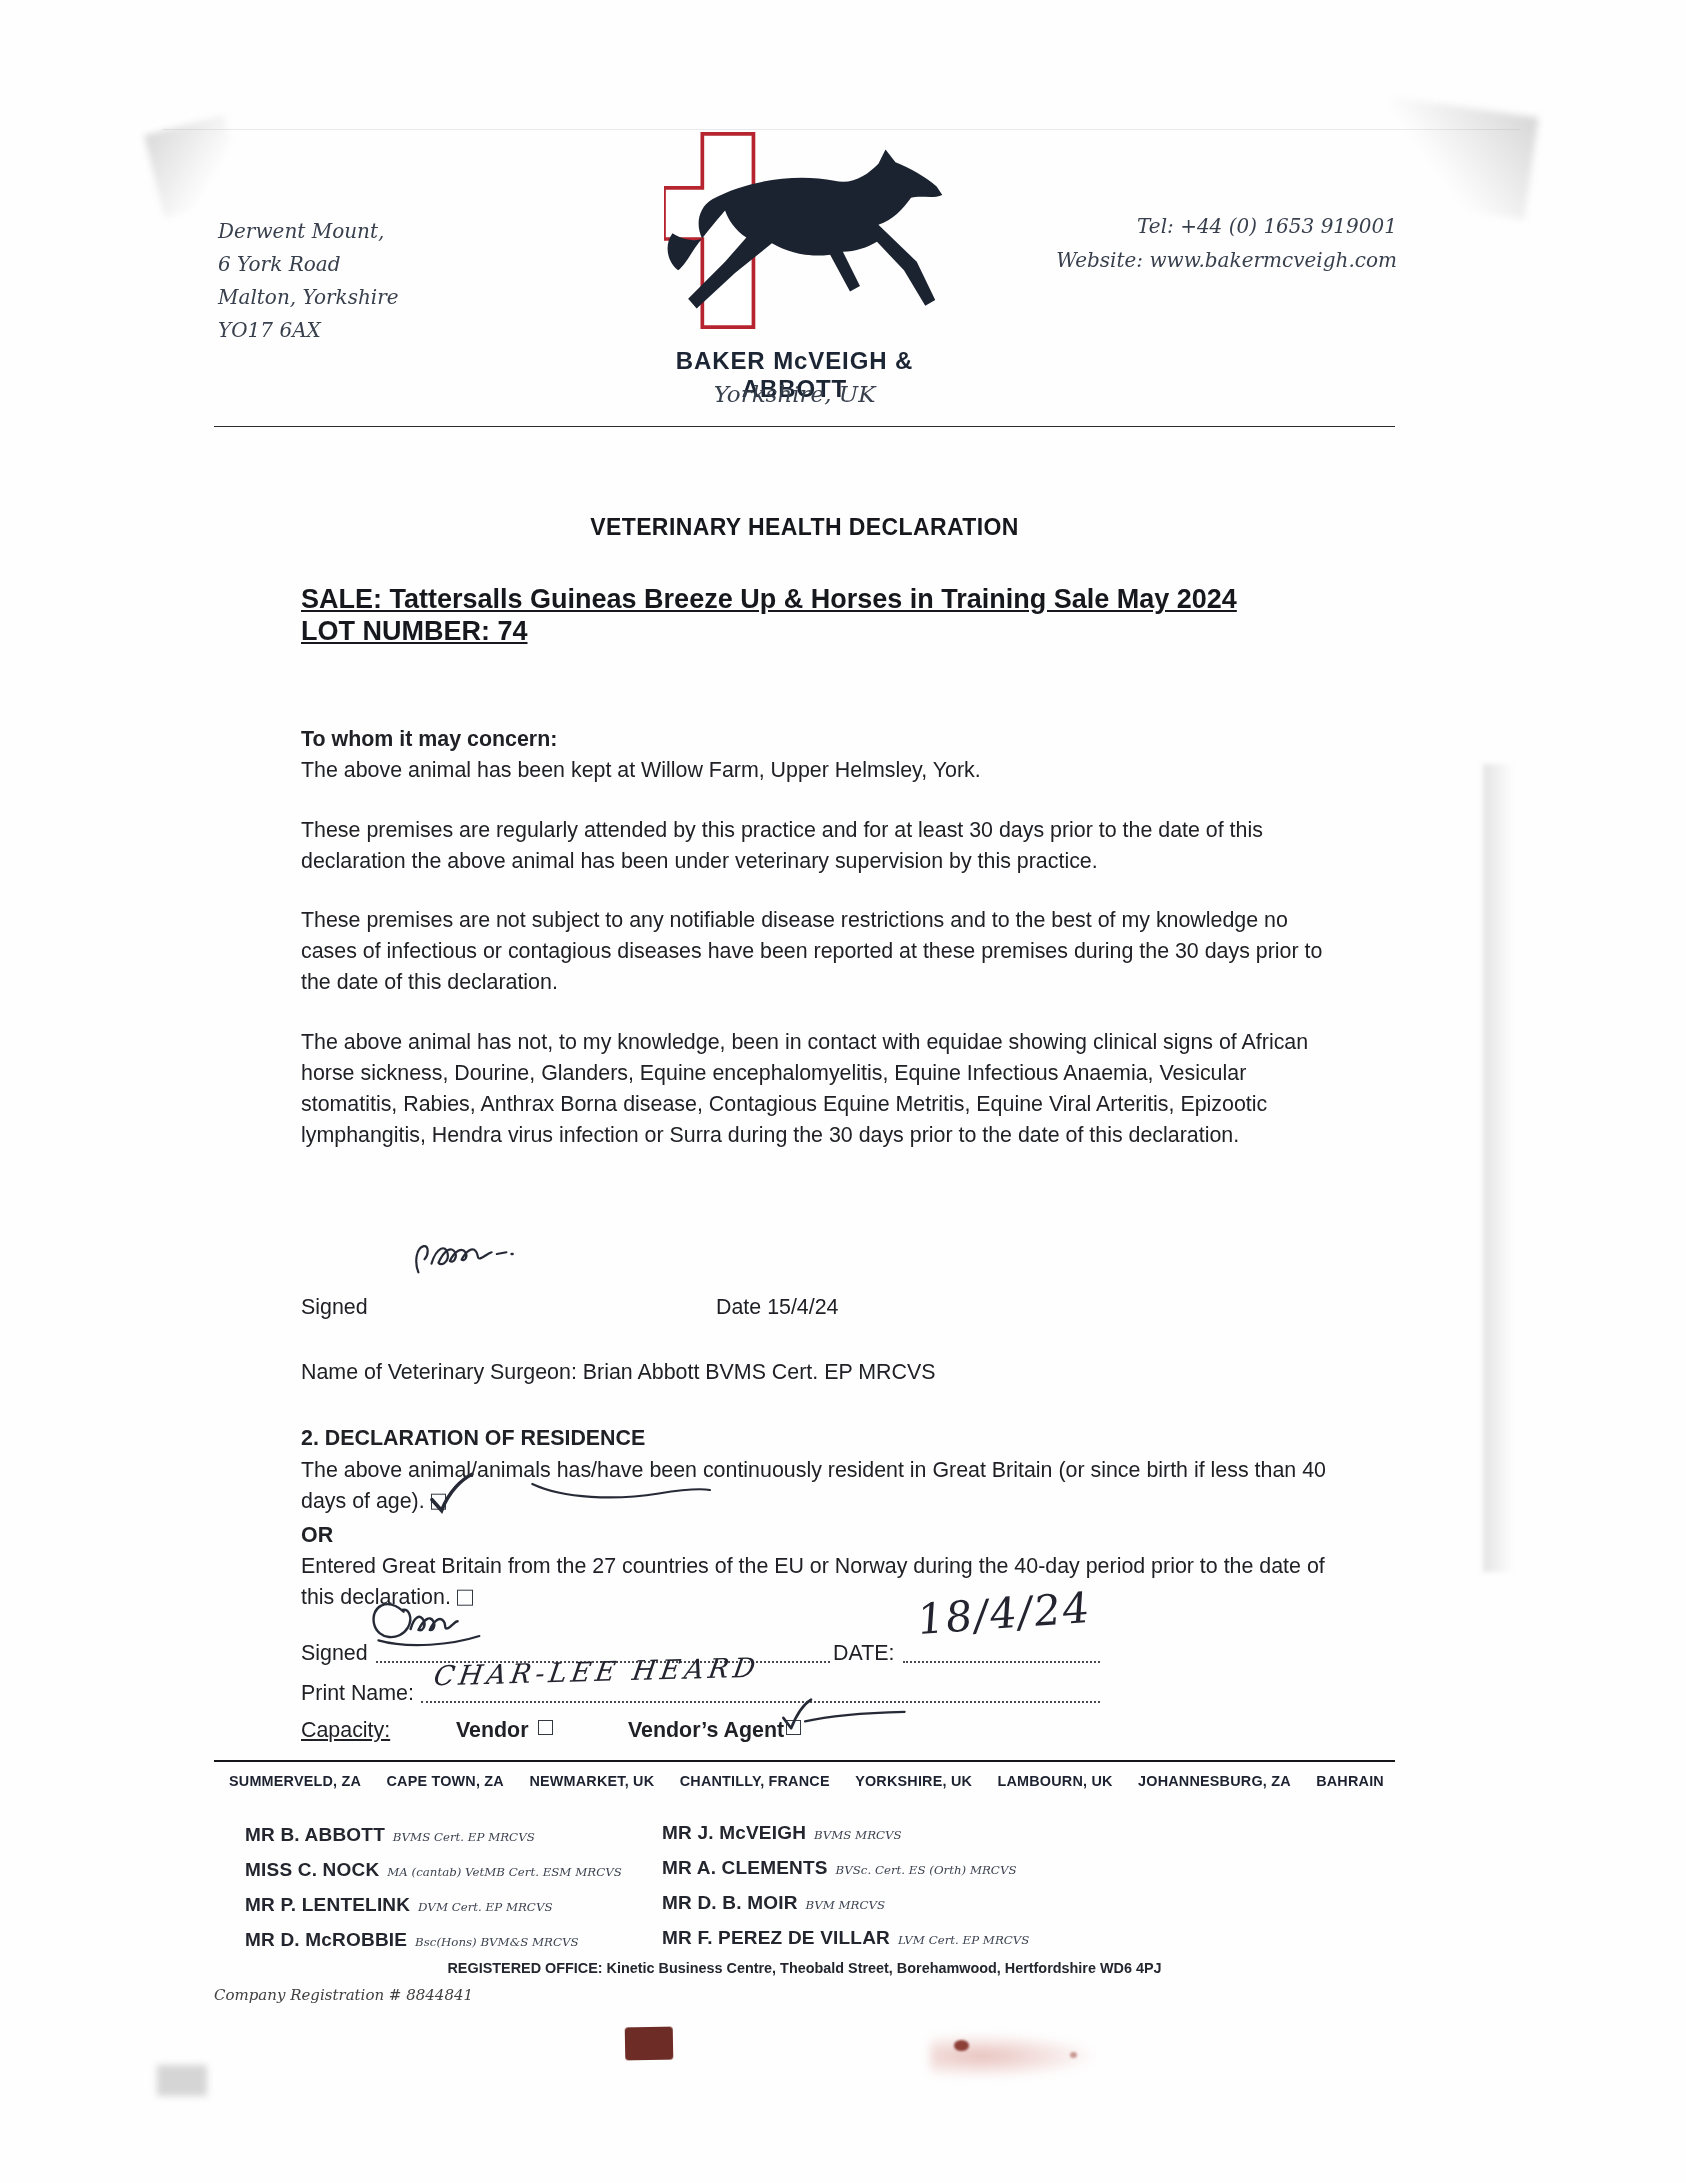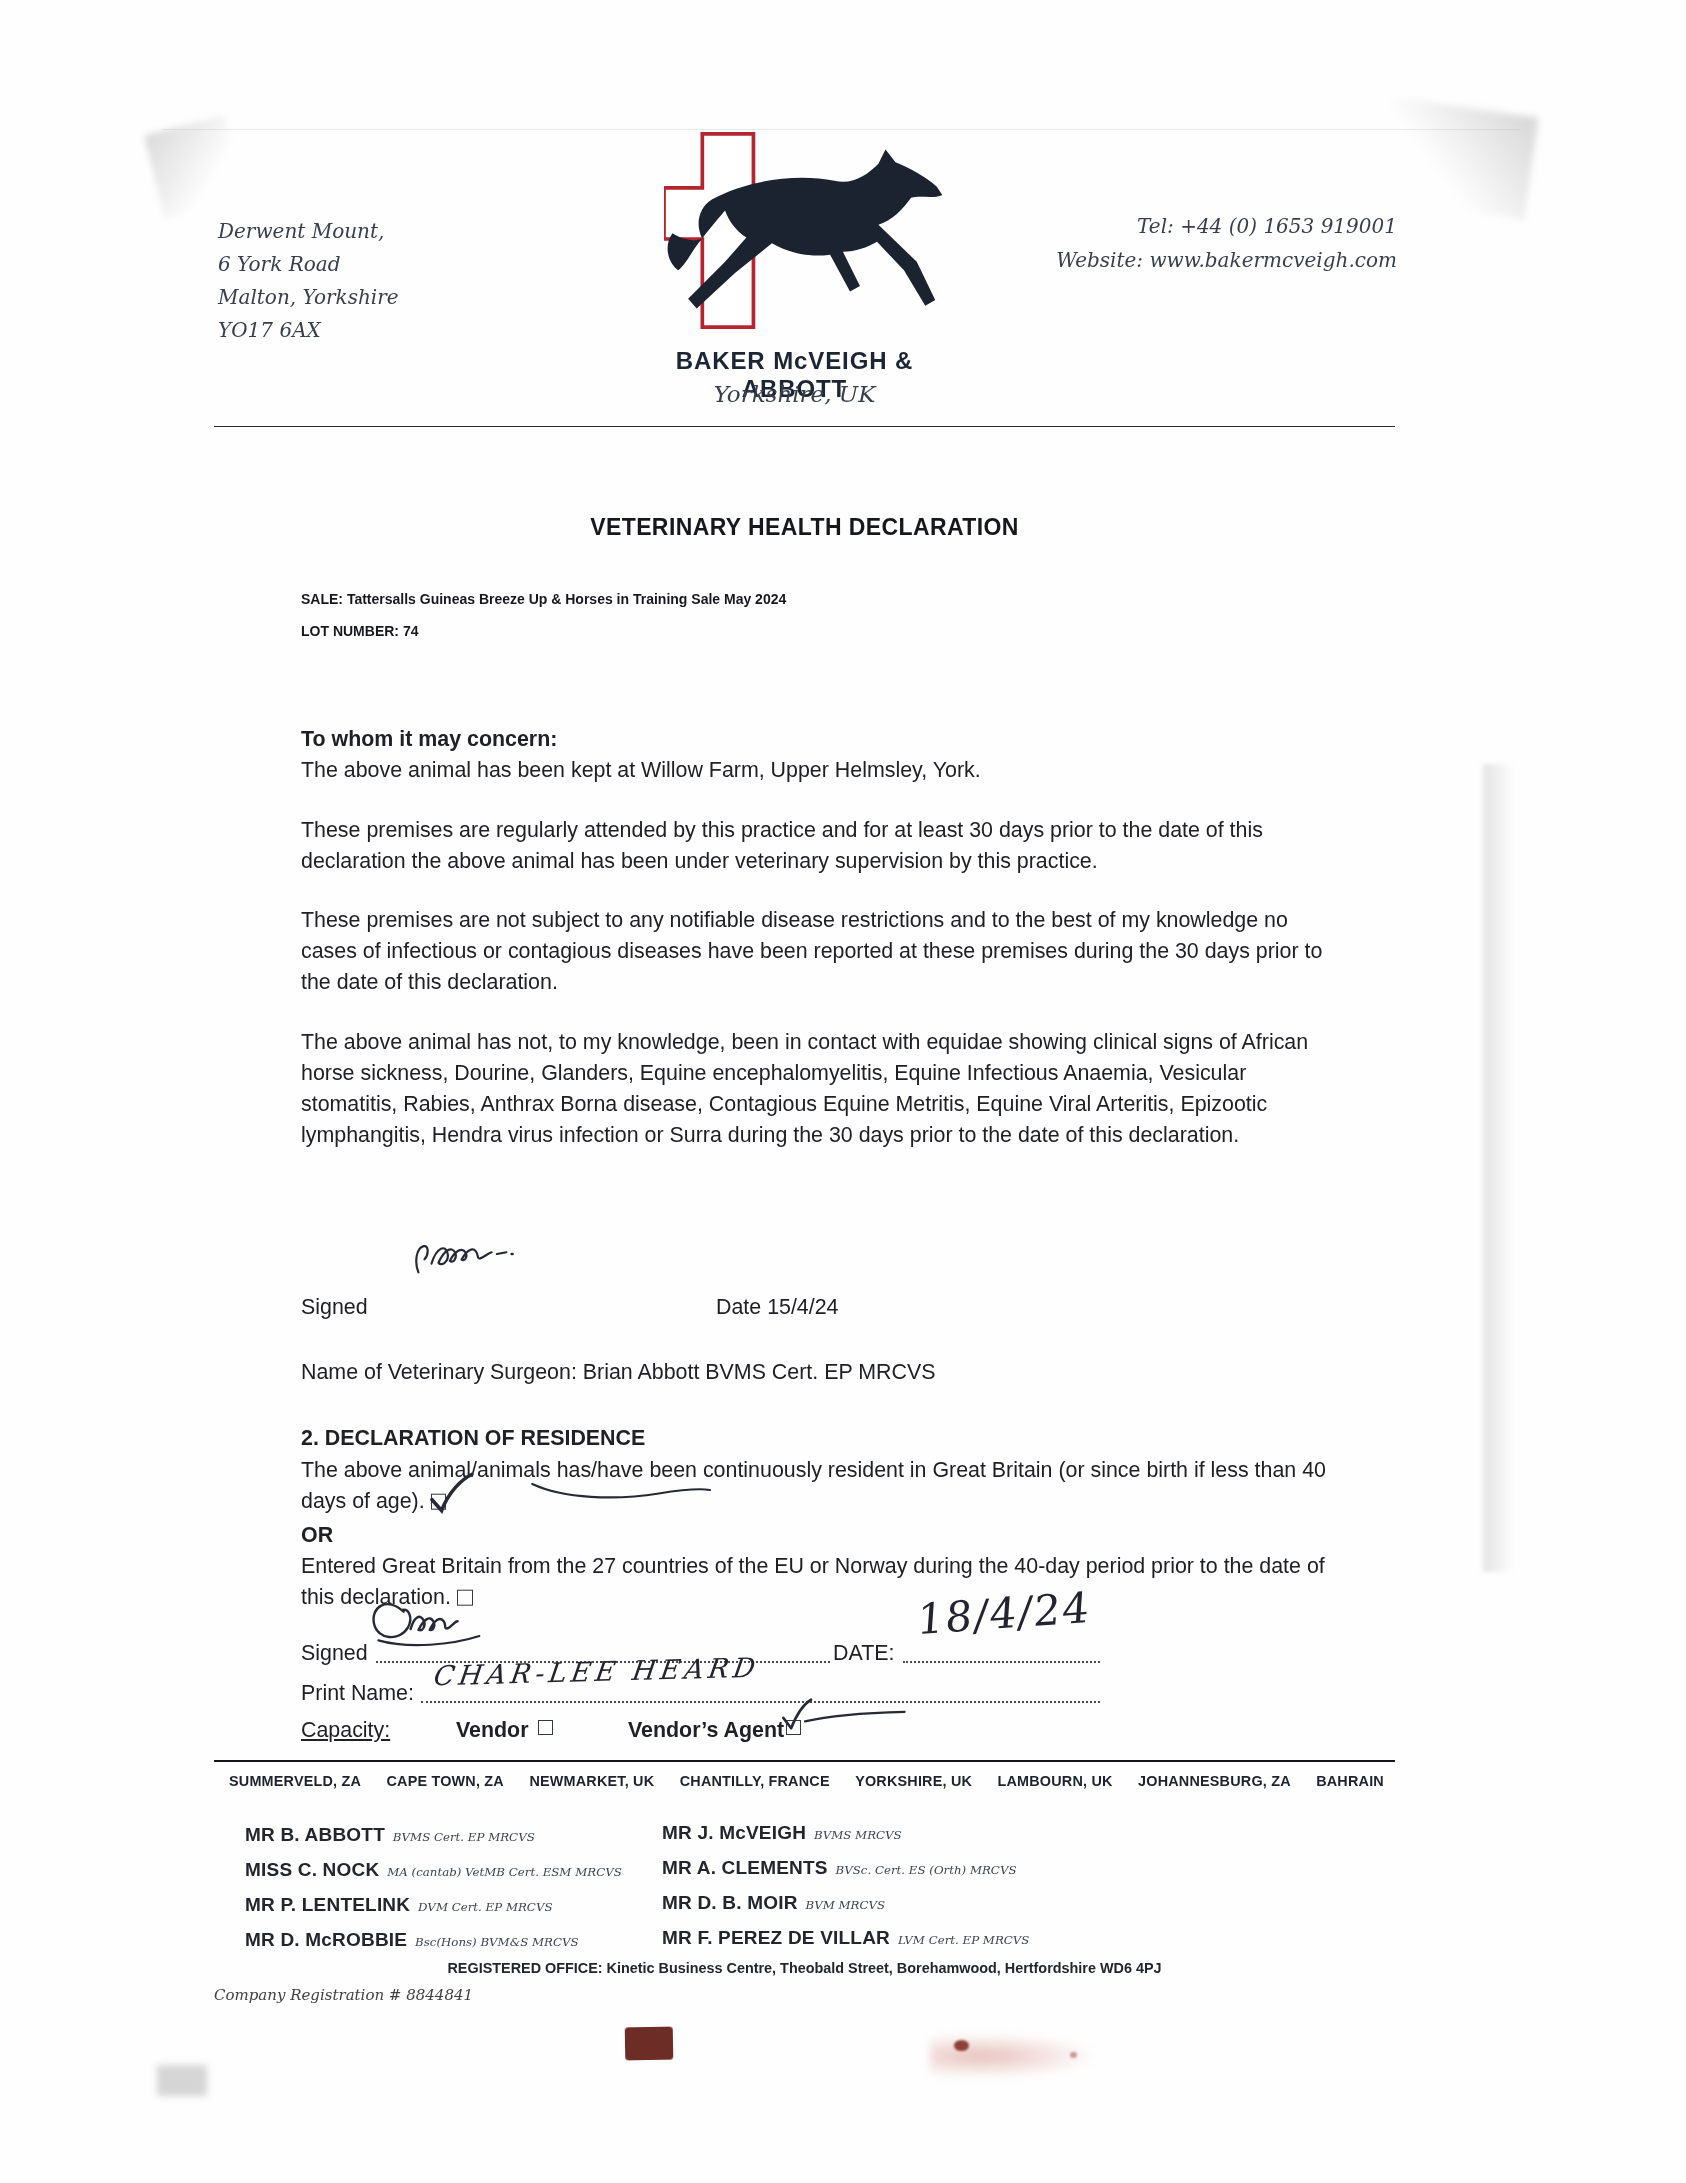--- a/index.html
+++ b/index.html
@@ -65,21 +65,21 @@
 
   <div class="abs serif-it" style="left:1004px; top:209px; width:393px; text-align:right; font-size:20px; line-height:34px;">
     <div>Tel: +44 (0) 1653 919001</div>
     <div>Website: www.bakermcveigh.com</div>
   </div>
 
   <div class="abs" style="left:214px; top:426px; width:1181px; height:1.3px; background:#2b2b2b;"></div>
 
   <div class="abs bold" style="left:214px; top:514px; width:1181px; text-align:center; font-size:23px; letter-spacing:0.4px;">VETERINARY HEALTH DECLARATION</div>
 
-  <div class="abs bold" style="left:301px; top:583px; font-size:14px; line-height:32px;">
+  <div class="abs bold" style="left:301px; top:583px; font-size:27px; line-height:32px;text-decoration:underline;">
     <div>SALE: Tattersalls Guineas Breeze Up &amp; Horses in Training Sale May 2024</div>
     <div>LOT NUMBER: 74</div>
   </div>
 
   <div class="abs bold body-text" style="left:301px; top:724px;">To whom it may concern:</div>
   <div class="abs body-text" style="left:301px; top:755px;">The above animal has been kept at Willow Farm, Upper Helmsley, York.</div>
   <div class="abs body-text" style="left:301px; top:815px; width:1035px;">These premises are regularly attended by this practice and for at least 30 days prior to the date of this declaration the above animal has been under veterinary supervision by this practice.</div>
   <div class="abs body-text" style="left:301px; top:905px; width:1035px;">These premises are not subject to any notifiable disease restrictions and to the best of my knowledge no cases of infectious or contagious diseases have been reported at these premises during the 30 days prior to the date of this declaration.</div>
   <div class="abs body-text" style="left:301px; top:1027px; width:1035px;">The above animal has not, to my knowledge, been in contact with equidae showing clinical signs of African horse sickness, Dourine, Glanders, Equine encephalomyelitis, Equine Infectious Anaemia, Vesicular stomatitis, Rabies, Anthrax Borna disease, Contagious Equine Metritis, Equine Viral Arteritis, Epizootic lymphangitis, Hendra virus infection or Surra during the 30 days prior to the date of this declaration.</div>
 

